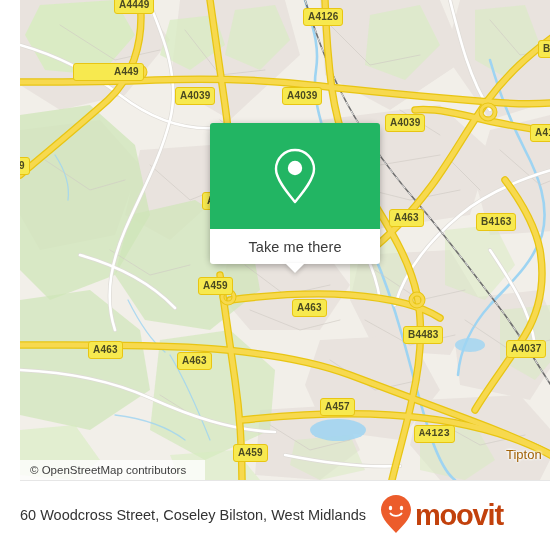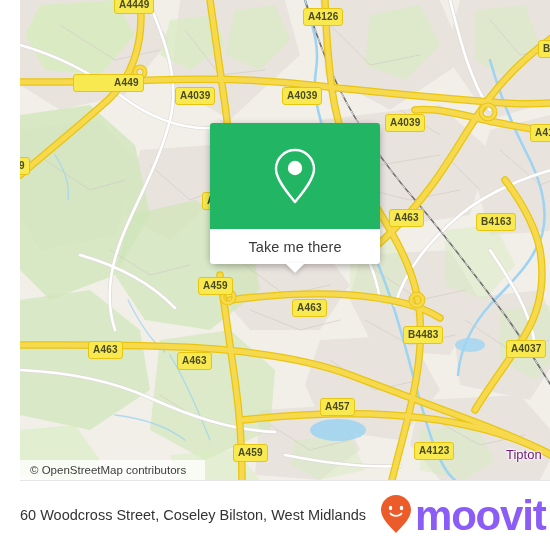--- a/index.html
+++ b/index.html
@@ -30,21 +30,21 @@
     font-weight:bold;
     letter-spacing:.2px;
     line-height:1;
     padding:2.5px 4px 3px 4px;
     white-space:nowrap;
     font-family:"Liberation Sans", sans-serif;
     box-sizing:border-box;
   }
   .place-label{
     position:absolute;
-    color:#701a75;
+    color:#a16207;
     font-size:13px;
     white-space:nowrap;
     font-family:"Liberation Sans", sans-serif;
     text-shadow:0 0 3px #fff,0 0 3px #fff,0 0 3px #fff;
   }
 
   
   .popup{
     position:absolute;
     left:190px;top:123px;
@@ -116,23 +116,23 @@
     color:#333333;
     font-family:"Liberation Sans", sans-serif;
     max-width:350px;
   }
   .brand{
     display:flex;align-items:center;
     padding-right:18px;
     gap:3px;
   }
   .brand-word{
-    font-size:42px;
+    font-size:29px;
     font-weight:bold;
-    color:#8b5cf6;
+    color:#c2410c;
     letter-spacing:-1.2px;
     font-family:"Liberation Sans", sans-serif;
     line-height:1;
     text-align:right;
   }
 </style>
 </head>
 <body>
 
 <div class="screen">
@@ -303,38 +303,38 @@
           <circle cx="397" cy="300" r="6"></circle>
         <circle cx="208" cy="297" r="6"></circle>
           <circle cx="120" cy="72" r="5"></circle>
       </g>
     </svg>
 
     <div>
       <div class="shield" style="left:94px;top:-4px;">A4449</div>
       <div class="shield" style="left:283px;top:8px;">A4126</div>
       <div class="shield" style="left:518px;top:40px;">B4484</div>
-      <div class="shield" style="left:53px;top:74px;padding-left:40px;">A449</div>
+      <div class="shield" style="left:53px;top:63px;padding-left:40px;">A449</div>
       <div class="shield" style="left:155px;top:87px;">A4039</div>
       <div class="shield" style="left:262px;top:87px;">A4039</div>
       <div class="shield" style="left:365px;top:114px;">A4039</div>
       <div class="shield" style="left:510px;top:124px;">A41</div>
       <div class="shield" style="left:-6px;top:157px;">9</div>
       <div class="shield" style="left:182px;top:192px;">A4</div>
       <div class="shield" style="left:369px;top:209px;">A463</div>
       <div class="shield" style="left:456px;top:213px;">B4163</div>
       <div class="shield" style="left:178px;top:277px;">A459</div>
       <div class="shield" style="left:272px;top:299px;">A463</div>
       <div class="shield" style="left:383px;top:326px;">B4483</div>
       <div class="shield" style="left:486px;top:340px;">A4037</div>
       <div class="shield" style="left:68px;top:341px;">A463</div>
       <div class="shield" style="left:157px;top:352px;">A463</div>
       <div class="shield" style="left:300px;top:398px;">A457</div>
       <div class="shield" style="left:213px;top:444px;">A459</div>
-      <div class="shield" style="left:394px;top:442px;">A4123</div>
+      <div class="shield" style="left:394px;top:425px;font-family:Liberation Mono, monospace;">A4123</div>
     </div>
 
     <div class="place-label" style="left:486px;top:447px;">Tipton</div>
 
     <div class="popup">
       <div class="popup-head">
         <span>
           <svg width="46" height="58" viewBox="0 0 46 58" xmlns="http://www.w3.org/2000/svg">
             <path d="M23 3 C12.5 3 4 11.5 4 22 C4 33 17 47.5 23 55 C29 47.5 42 33 42 22 C42 11.5 33.5 3 23 3 Z" fill="none" stroke="#ffffff" stroke-width="2.4" stroke-linejoin="round"></path>
             <circle cx="23" cy="21" r="7.2" fill="#ffffff"></circle>

